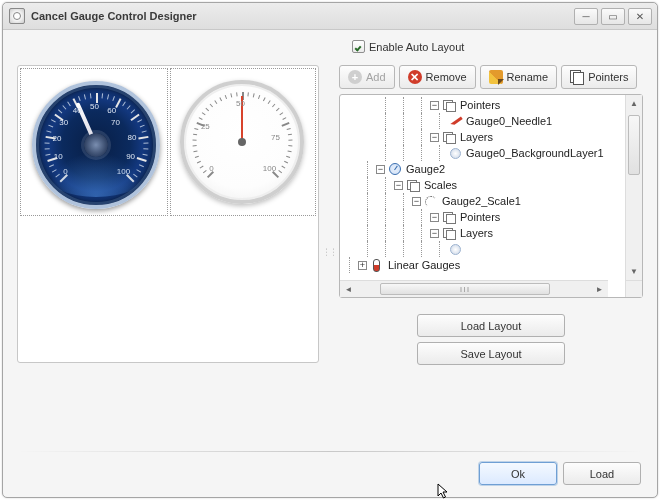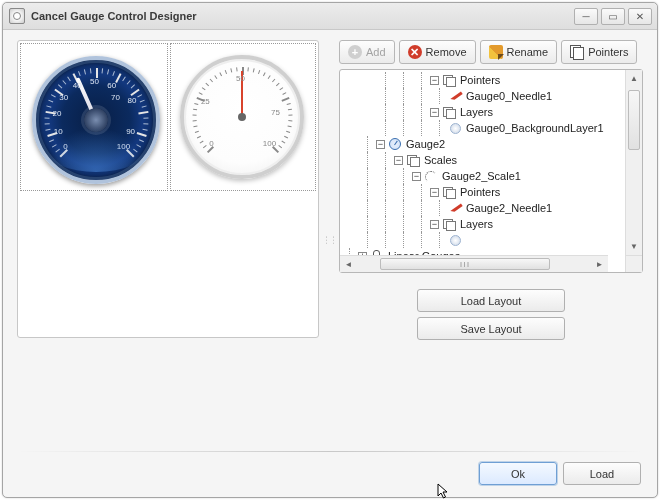--- a/index.html
+++ b/index.html
@@ -405,20 +405,24 @@
     <div class="app-icon"></div>
     <div class="title">Cancel Gauge Control Designer</div>
     <div class="winbtns">
       <div class="winbtn">─</div>
       <div class="winbtn">▭</div>
       <div class="winbtn">✕</div>
     </div>
   </div>
 
   <div class="content">
+    <div class="auto-layout-row">
+      <div class="checkbox checked"></div>
+      <span>Enable Auto Layout</span>
+    </div>
 
     <div class="main-row">
       <div class="preview-col">
         <div class="preview">
           <div class="gauge-cell g1">
             <div class="gauge-body gauge1">
               <div class="tick-ring" id="ticks1">
                   <span style="transform: rotate(-135deg); height: 10px; width: 2px;"></span>
                   <span style="transform: rotate(-128.25deg); height: 5px; width: 1px; background: rgb(173, 189, 214);"></span>
                   <span style="transform: rotate(-121.5deg); height: 5px; width: 1px; background: rgb(173, 189, 214);"></span>
@@ -464,21 +468,21 @@
               <div class="needle1"></div>
               <div class="hub"></div>
             <div class="num" style="left: 27.1299px; top: 81.8701px;">0</div>
                 <div class="num" style="left: 17.8599px; top: 66.7426px;">10</div>
                 <div class="num" style="left: 16.4678px; top: 49.0555px;">20</div>
                 <div class="num" style="left: 23.2574px; top: 32.6642px;">30</div>
                 <div class="num" style="left: 36.7484px; top: 21.1418px;">40</div>
                 <div class="num" style="left: 54px; top: 17px;">50</div>
                 <div class="num" style="left: 71.2516px; top: 21.1418px;">60</div>
                 <div class="num" style="left: 75px; top: 32.6642px;">70</div>
-                <div class="num" style="left: 91.5322px; top: 36px;">80</div>
+                <div class="num" style="left: 91.5322px; top: 48px;">80</div>
                 <div class="num" style="left: 90.1401px; top: 66.7426px;">90</div>
                 <div class="num" style="left: 80.8701px; top: 81.8701px;">100</div>
               </div>
           </div>
           <div class="gauge-cell g2">
           </div>
           <div class="gauge2">
             <div class="tick-ring" id="ticks2">
                 <span style="transform: rotate(-135deg); height: 8px;"></span>
                 <span style="transform: rotate(-128.25deg); height: 4px; width: 1px;"></span>
@@ -631,30 +635,20 @@
               <span class="expander">−</span>
               <span class="node-icon ic-group"></span>
               <span>Pointers</span>
             </div>
             <div class="tree-row">
               <span class="indent"></span>
                 <span class="indent line"></span>
                 <span class="indent line"></span>
                 <span class="indent line"></span>
                 <span class="indent line"></span>
-                <span class="indent line"></span>
-              <span class="node-icon ic-needle"></span>
-              <span>Gauge2_Needle1</span>
-            </div>
-            <div class="tree-row">
-              <span class="indent"></span>
-                <span class="indent line"></span>
-                <span class="indent line"></span>
-                <span class="indent line"></span>
-                <span class="indent line"></span>
               <span class="expander">−</span>
               <span class="node-icon ic-group"></span>
               <span>Layers</span>
             </div>
             <div class="tree-row">
               <span class="indent"></span>
                 <span class="indent line"></span>
                 <span class="indent line"></span>
                 <span class="indent line"></span>
                 <span class="indent line"></span>

